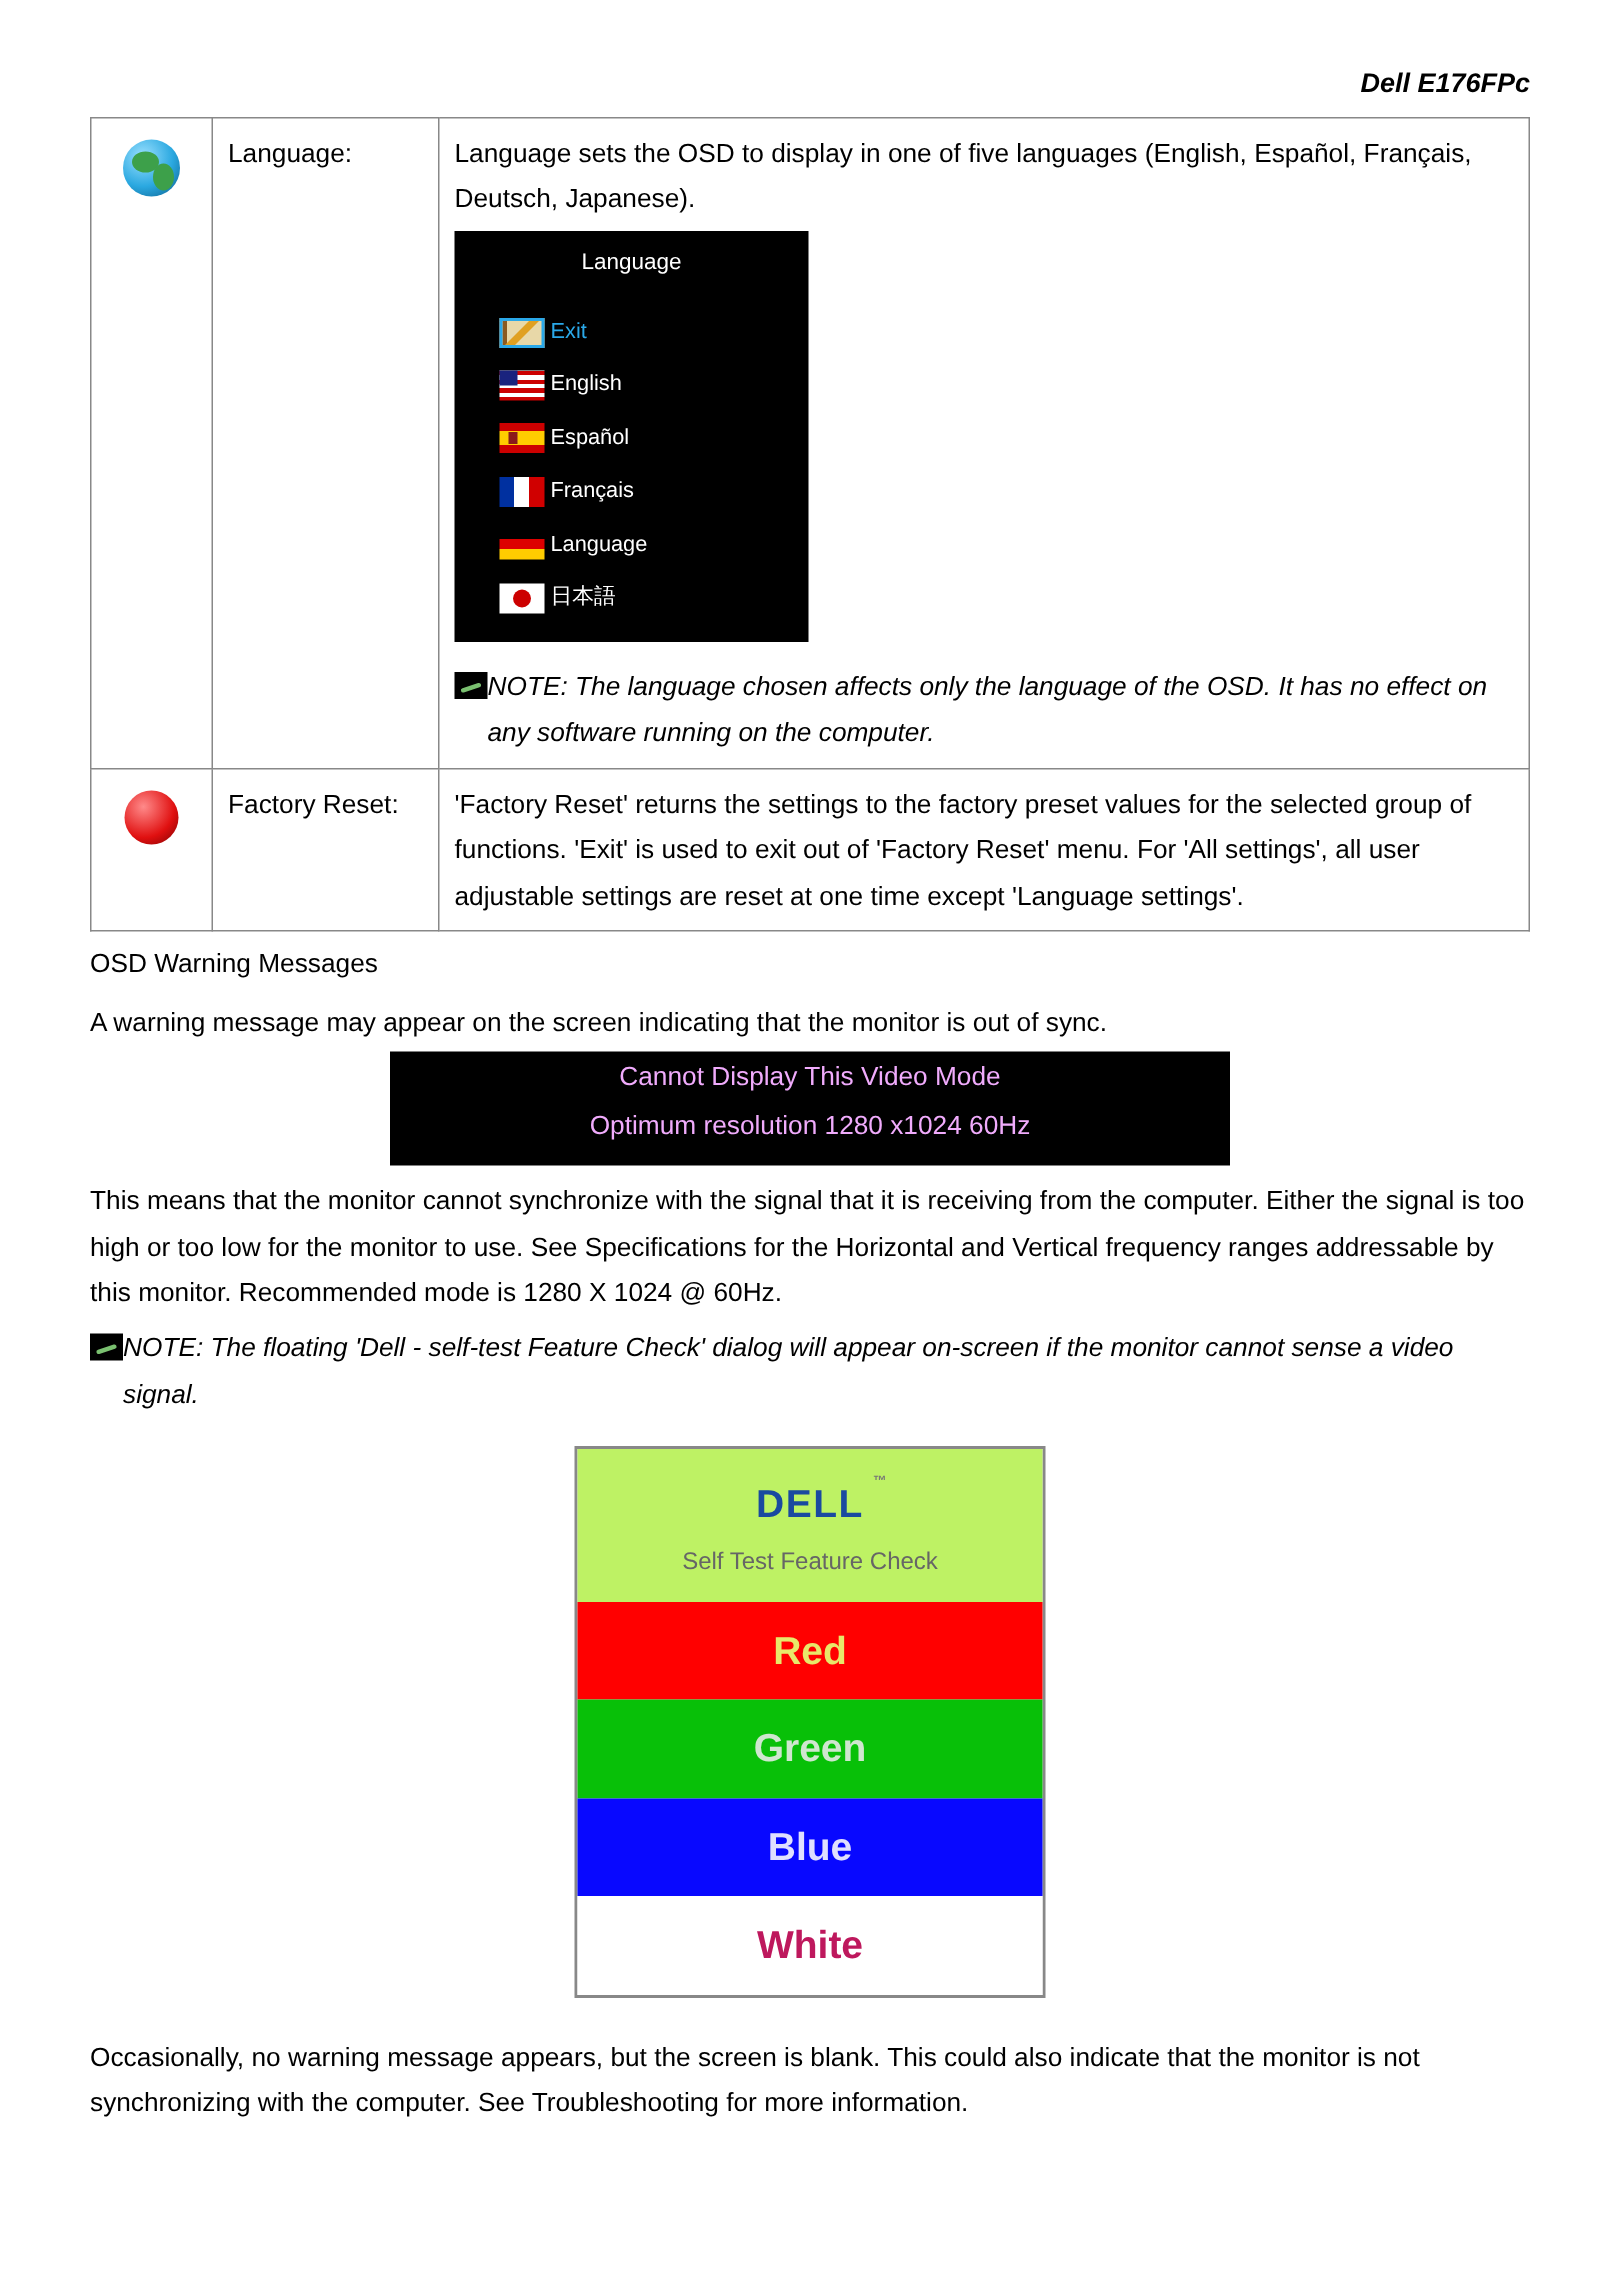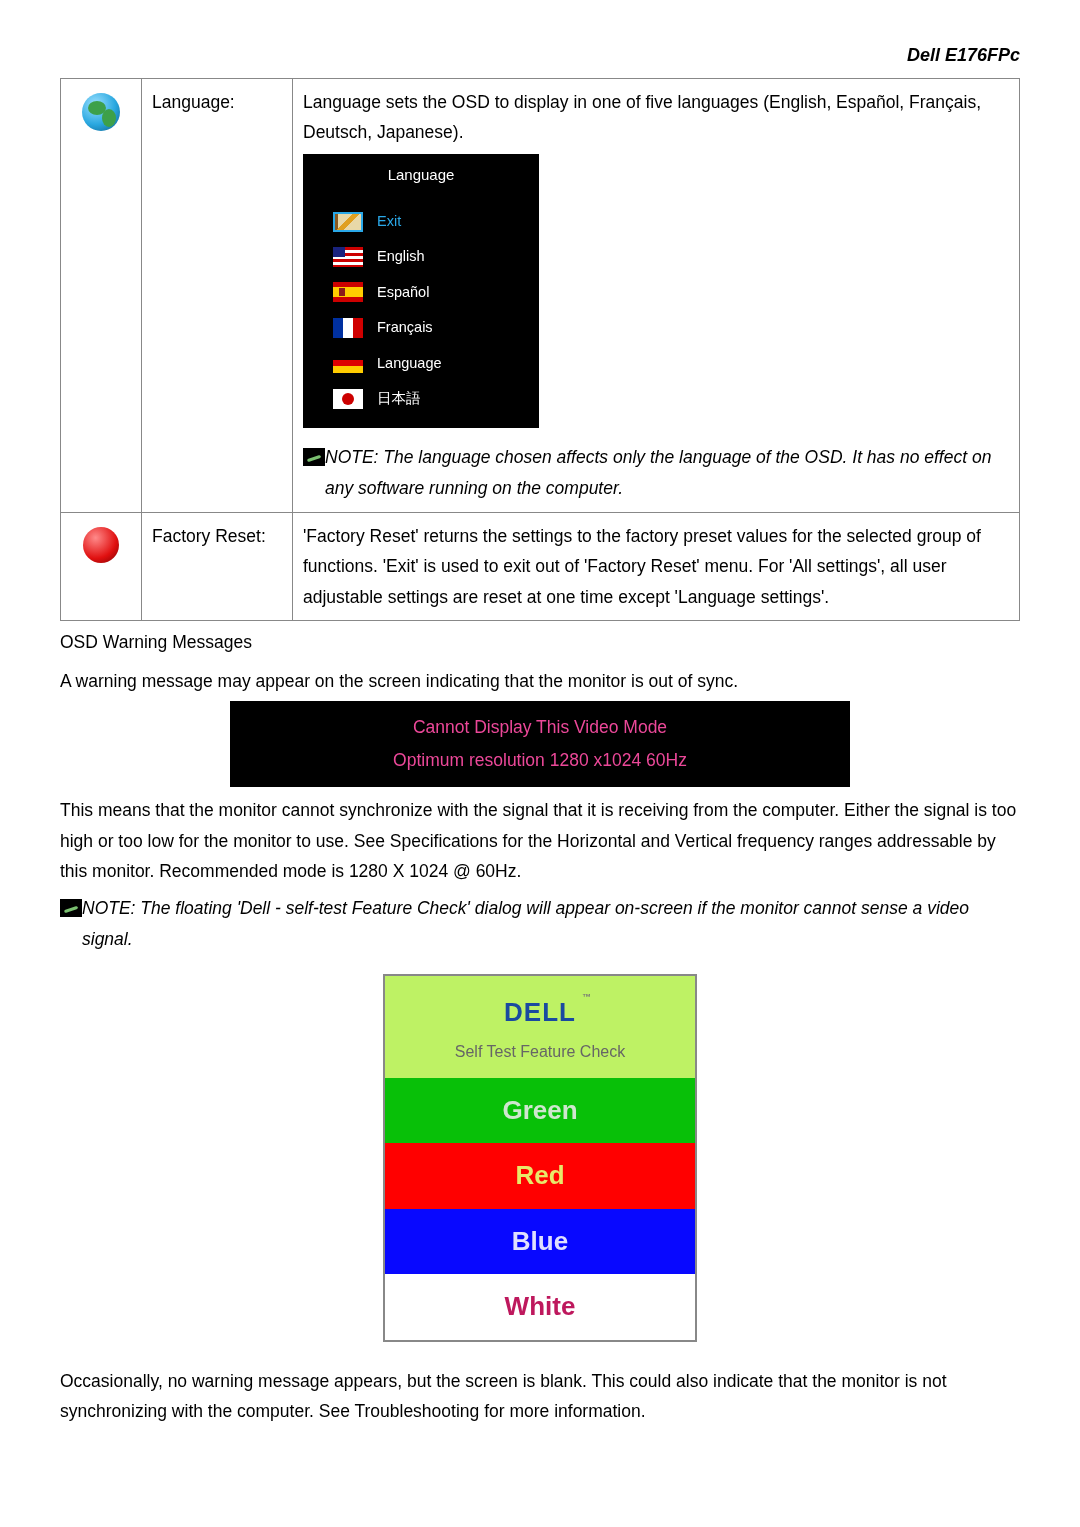--- a/index.html
+++ b/index.html
@@ -48,21 +48,21 @@
     width: 36px; height: 36px; border-radius: 50%;
     background: radial-gradient(circle at 35% 30%, #ff8a8a 0%, #e01010 60%, #7a0000 100%);
     margin: 6px auto 0 auto;
   }
   .lang-panel {
     background: #000; color: #fff; width: 220px; padding: 8px 8px 12px 8px;
     margin: 6px 0 14px 0;
   }
   .lang-panel-title { text-align: center; font-size: 15px; margin-bottom: 16px; }
   .lang-row {
-    display: flex; align-items: center; gap: 14px;
+    display: flex; align-items: center; gap: 4px;
     padding: 5px 4px 5px 22px; font-size: 14.5px;
   }
   .lang-row.selected .lang-text { color: #2aa8e8; }
   .flag { width: 30px; height: 20px; display: inline-block; position: relative; flex-shrink: 0; }
   .exit-flag {
     border: 2px solid #2aa8e8; box-sizing: border-box;
     background:
       linear-gradient(135deg, transparent 42%, #e0a020 42% 58%, transparent 58%),
       linear-gradient(#8a5a20,#8a5a20) left/3px 100% no-repeat;
     background-color: #e8d8a8;
@@ -83,22 +83,22 @@
     width: 22px; height: 18px; background: #000; position: relative; flex-shrink: 0; margin-top: 6px;
   }
   .note-icon::before {
     content: ""; position: absolute; left: 4px; top: 9px; width: 14px; height: 3px;
     background: #7ac070; transform: rotate(-18deg); border-radius: 2px;
   }
   .note-text { font-style: italic; }
   .section-para { margin: 8px 0 0 0; }
   .section-heading { margin-top: 6px; }
   .black-box {
-    background: #000; color: #ec4899; text-align: center;
-    width: 620px; margin: 4px auto 6px auto; padding: 10px 0 10px 0;
+    background: #000; color: #f0abfc; text-align: center;
+    width: 560px; margin: 4px auto 6px auto; padding: 0 0 10px 0;
     line-height: 1.9;
   }
   .stfc-box {
     width: 310px; margin: 20px auto 24px auto; border: 2px solid #888;
   }
   .stfc-head { background: #bef264; text-align: center; padding: 14px 0 12px 0; }
   .dell-logo {
     font-family: "Arial Black", Arial, sans-serif; font-weight: 900;
     font-size: 26px; color: #1a4aa0; letter-spacing: 1px; position: relative; display: inline-block;
   }
@@ -187,21 +187,21 @@
     <span class="note-text">NOTE: The floating 'Dell - self-test Feature Check' dialog will appear on-screen if the monitor cannot sense a video signal.</span>
   </div>
 
   <div class="stfc-box">
     <div class="stfc-head">
       <span class="dell-logo">
         <span>DELL</span><sup>™</sup>
       </span>
       <div class="stfc-sub">Self Test Feature Check</div>
     </div>
+    <div class="stfc-row stfc-red">Red</div>
     <div class="stfc-row stfc-green">Green</div>
-    <div class="stfc-row stfc-red">Red</div>
     <div class="stfc-row stfc-blue">Blue</div>
     <div class="stfc-row stfc-white">White</div>
   </div>
 
   <div class="section-para">Occasionally, no warning message appears, but the screen is blank. This could also indicate that the monitor is not synchronizing with the computer. See Troubleshooting for more information.</div>
 
 </div>
 
 </body></html>

